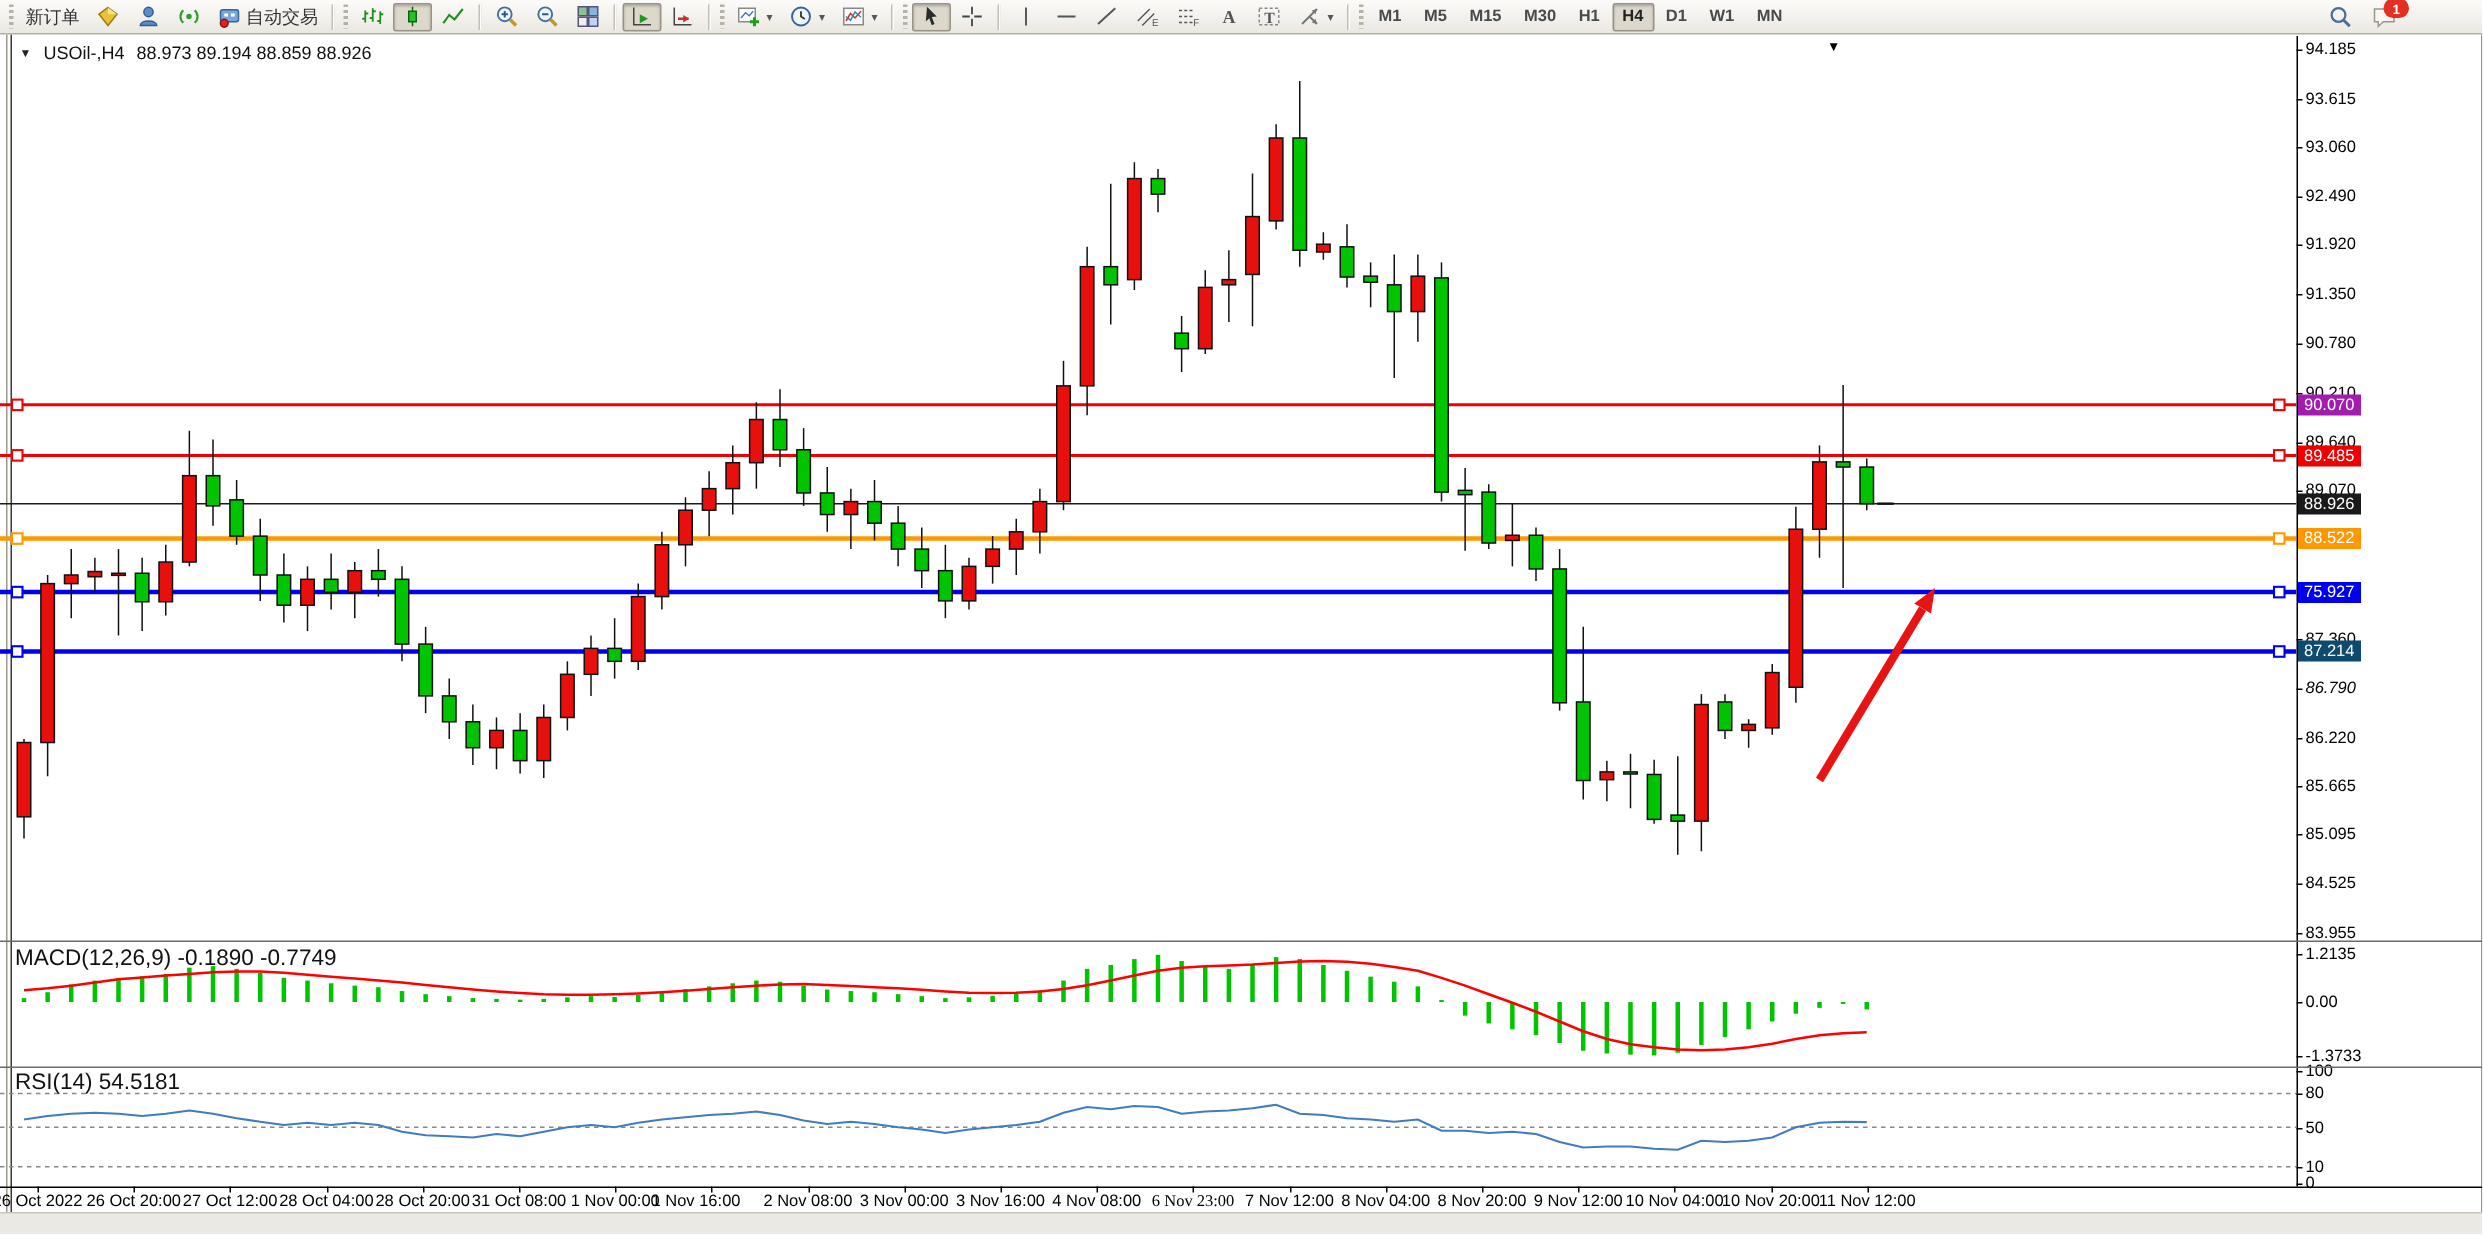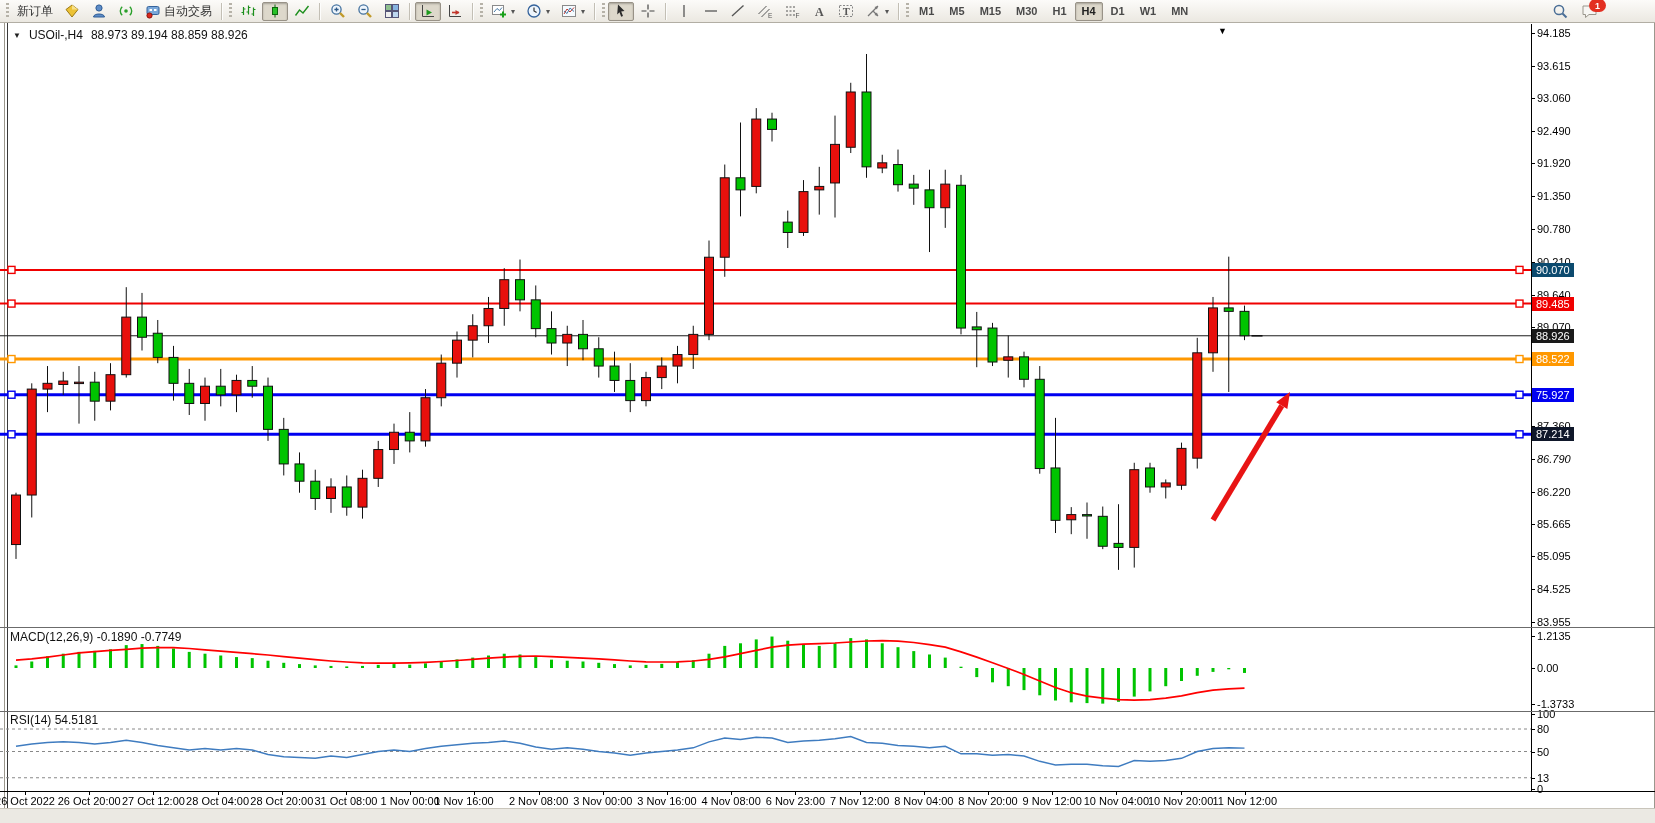--- a/index.html
+++ b/index.html
@@ -25,21 +25,21 @@
          color:#fff;font-size:9px;font-weight:bold;display:flex;align-items:center;justify-content:center;padding:0 2px;}
   
   .win-left{position:absolute;left:4px;top:23px;width:2px;height:785px;border-left:1px solid #9b978d;border-right:1px solid #3a3a3a;}
   .win-right{position:absolute;right:0;top:23px;width:1px;height:785px;background:#9b978d;}
   .sep{position:absolute;left:0;width:1655px;height:1px;background:#6b6b6b;z-index:20;}
   .axis-vline{position:absolute;left:1531px;top:24px;width:1px;height:767px;background:#000;z-index:12;}
   .taxis-line{position:absolute;left:0;top:791px;width:1655px;height:1px;background:#000;z-index:12;}
   .bottom-strip{position:absolute;left:0;top:808px;width:1655px;height:15px;background:#ebe9e3;border-top:1px solid #c9c5bb;}
   .chart-title{position:absolute;left:13px;top:28px;font-size:12px;color:#111;display:flex;gap:8px;align-items:center;z-index:15;}
   .chart-title .tri{font-size:8px;color:#222;}
-  .ind-label{position:absolute;left:10px;font-size:12px;color:#111;z-index:15;}
+  .ind-label{position:absolute;left:10px;font-size:15px;color:#111;z-index:15;}
   .svg-layer{position:absolute;left:0;z-index:5;}
   .pa-label{position:absolute;left:1537px;font-size:11px;color:#000;z-index:13;white-space:nowrap;}
   .pa-tick{position:absolute;left:1531px;width:4px;height:1px;background:#000;z-index:13;}
   .pa-badge{position:absolute;left:1532px;height:14px;display:flex;align-items:center;padding:0 4px;
             font-size:11px;color:#fff;z-index:14;white-space:nowrap;}
   .t-label{position:absolute;top:795px;font-size:11px;color:#000;transform:translateX(-50%);z-index:13;white-space:nowrap;}
   .t-tick{position:absolute;top:791px;width:1px;height:4px;background:#000;z-index:13;}
   .end-tri{position:absolute;left:1218px;top:26px;font-size:9px;color:#000;z-index:16;}
   svg{display:block;}
 </style>
@@ -569,40 +569,40 @@
       <div class="pa-tick" style="top: 491.567px;"></div>
       <div class="pa-label" style="top: 485.567px;">86.220</div>
       <div class="pa-tick" style="top: 523.521px;"></div>
       <div class="pa-label" style="top: 517.521px;">85.665</div>
       <div class="pa-tick" style="top: 556.338px;"></div>
       <div class="pa-label" style="top: 550.338px;">85.095</div>
       <div class="pa-tick" style="top: 589.156px;"></div>
       <div class="pa-label" style="top: 583.156px;">84.525</div>
       <div class="pa-tick" style="top: 621.974px;"></div>
       <div class="pa-label" style="top: 615.974px;">83.955</div>
-      <div class="pa-badge" style="top: 262.903px; background: #0c4a6e;">90.070</div>
+      <div class="pa-badge" style="top: 262.903px; background: #a21caf;">90.070</div>
       <div class="pa-badge" style="top: 296.584px; background: rgb(240, 0, 0);">89.485</div>
       <div class="pa-badge" style="top: 328.769px; background: rgb(26, 26, 26);">88.926</div>
       <div class="pa-badge" style="top: 352.029px; background: rgb(255, 152, 0);">88.522</div>
       <div class="pa-badge" style="top: 387.725px; background: rgb(0, 0, 240);">75.927</div>
-      <div class="pa-badge" style="top: 427.337px; background: #0f172a;">87.214</div>
+      <div class="pa-badge" style="top: 427.337px; background: #0c4a6e;">87.214</div>
       <div class="pa-tick" style="top: 636.449px;"></div>
       <div class="pa-label" style="top: 630.449px;">1.2135</div>
       <div class="pa-tick" style="top: 668px;"></div>
       <div class="pa-label" style="top: 662px;">0.00</div>
       <div class="pa-tick" style="top: 703.706px;"></div>
       <div class="pa-label" style="top: 697.706px;">-1.3733</div>
       <div class="pa-tick" style="top: 714px;"></div>
       <div class="pa-label" style="top: 708px;">100</div>
       <div class="pa-tick" style="top: 729px;"></div>
       <div class="pa-label" style="top: 723px;">80</div>
       <div class="pa-tick" style="top: 751.5px;"></div>
       <div class="pa-label" style="top: 745.5px;">50</div>
       <div class="pa-tick" style="top: 777.75px;"></div>
-      <div class="pa-label" style="top: 771.75px;">13</div>
+      <div class="pa-label" style="top: 771.75px;">10</div>
       <div class="pa-tick" style="top: 789px;"></div>
       <div class="pa-label" style="top: 783px;">0</div>
     </div>
   <div id="time-axis">
       <div class="t-tick" style="left: 25px;"></div>
       <div class="t-label" style="left: 25px;">26 Oct 2022</div>
       <div class="t-tick" style="left: 89.2px;"></div>
       <div class="t-label" style="left: 89.2px;">26 Oct 20:00</div>
       <div class="t-tick" style="left: 153.4px;"></div>
       <div class="t-label" style="left: 153.4px;">27 Oct 12:00</div>
@@ -618,21 +618,21 @@
       <div class="t-label" style="left: 464px;">1 Nov 16:00</div>
       <div class="t-tick" style="left: 538.6px;"></div>
       <div class="t-label" style="left: 538.6px;">2 Nov 08:00</div>
       <div class="t-tick" style="left: 602.8px;"></div>
       <div class="t-label" style="left: 602.8px;">3 Nov 00:00</div>
       <div class="t-tick" style="left: 667px;"></div>
       <div class="t-label" style="left: 667px;">3 Nov 16:00</div>
       <div class="t-tick" style="left: 731.2px;"></div>
       <div class="t-label" style="left: 731.2px;">4 Nov 08:00</div>
       <div class="t-tick" style="left: 795.4px;"></div>
-      <div class="t-label" style="left: 795.4px;">6 Nov 23:00</div>
+      <div class="t-label" style="left: 795.4px; font-family: Liberation Serif, serif;">6 Nov 23:00</div>
       <div class="t-tick" style="left: 859.6px;"></div>
       <div class="t-label" style="left: 859.6px;">7 Nov 12:00</div>
       <div class="t-tick" style="left: 923.8px;"></div>
       <div class="t-label" style="left: 923.8px;">8 Nov 04:00</div>
       <div class="t-tick" style="left: 988px;"></div>
       <div class="t-label" style="left: 988px;">8 Nov 20:00</div>
       <div class="t-tick" style="left: 1052.2px;"></div>
       <div class="t-label" style="left: 1052.2px;">9 Nov 12:00</div>
       <div class="t-tick" style="left: 1116.4px;"></div>
       <div class="t-label" style="left: 1116.4px;">10 Nov 04:00</div>

